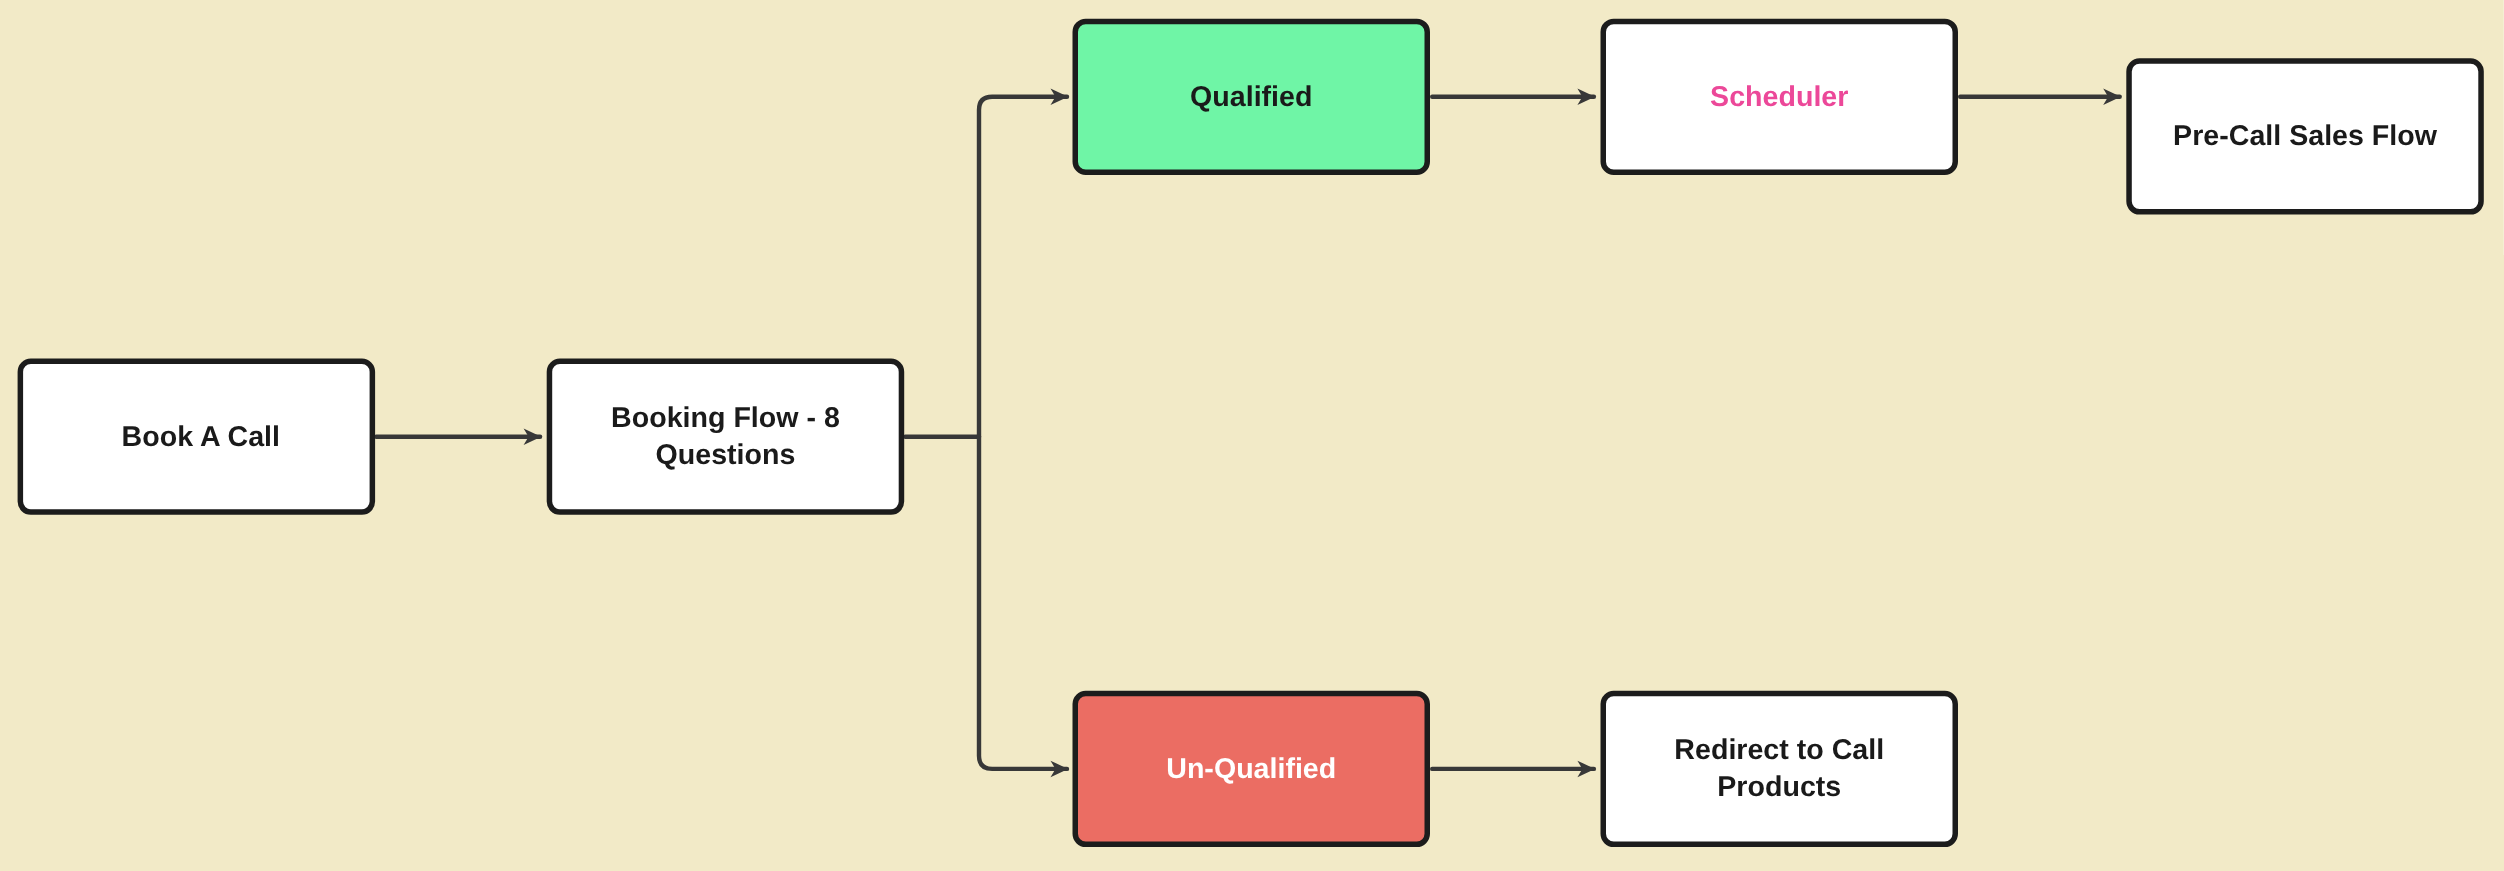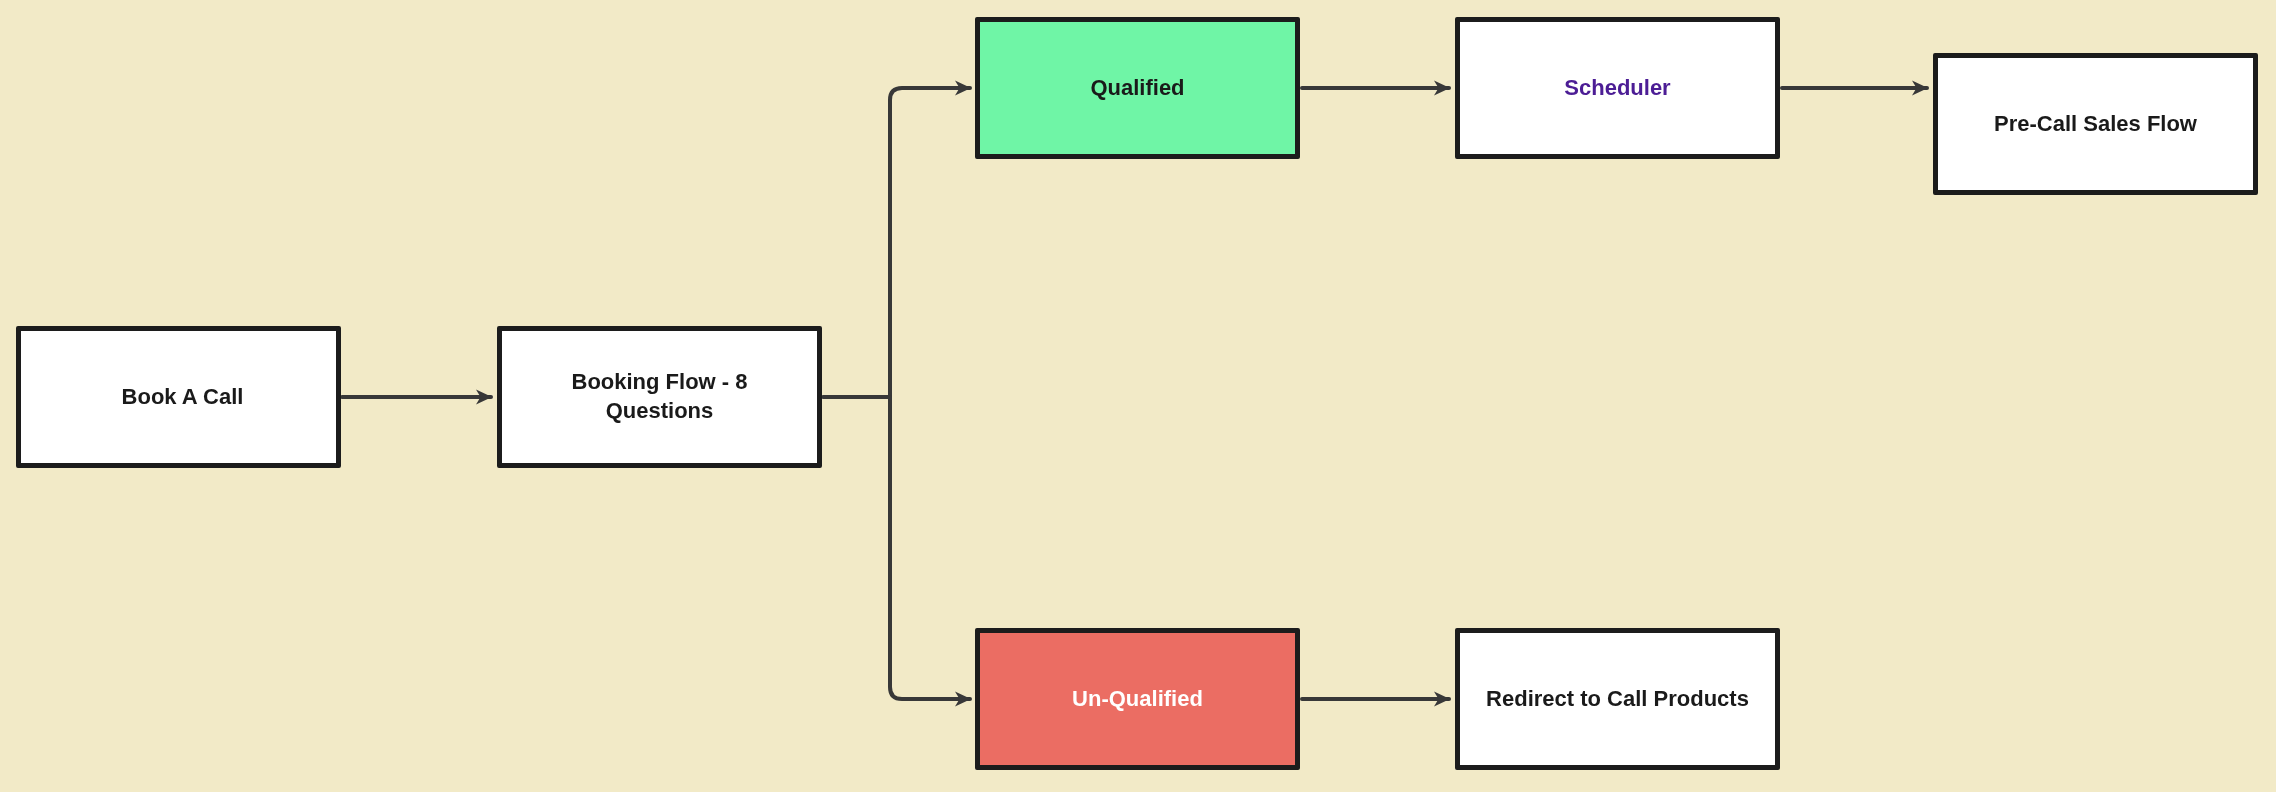--- a/index.html
+++ b/index.html
@@ -29,28 +29,28 @@
     fill: none;
     stroke-width: 4px;
     stroke-linecap: round;
     stroke-linejoin: round;
   }
   .node {
     position: absolute;
     width: 325px;
     height: 142px;
     border: 5px solid #1c1c1c;
-    border-radius: 2px;
+    border-radius: 12px;
     box-sizing: border-box;
     display: flex;
     align-items: center;
     justify-content: center;
     text-align: center;
     font-weight: 700;
-    font-size: 22px;
+    font-size: 26px;
     line-height: 1.3;
     padding: 0 16px;
   }
   .node--book        { left: 16px;   top: 326px; padding-left: 24px; }
   .node--booking     { left: 497px;  top: 326px; }
   .node--qualified   { left: 975px;  top: 17px;  }
   .node--scheduler   { left: 1455px; top: 17px;  }
   .node--precall     { left: 1933px; top: 17px; margin-top: 36px;  }
   .node--unqualified { left: 975px;  top: 628px; }
   .node--redirect    { left: 1455px; top: 628px; }
@@ -87,21 +87,21 @@
   </div>
 
   <div class="node node--booking" style="background-color: rgb(255, 255, 255); color: rgb(26, 26, 26); border-color: rgb(28, 28, 28);">
     <span>Booking Flow - 8 Questions</span>
   </div>
 
   <div class="node node--qualified" style="background-color: rgb(111, 245, 166); color: rgb(26, 26, 26); border-color: rgb(28, 28, 28);">
     <span>Qualified</span>
   </div>
 
-  <div class="node node--scheduler" style="background-color: rgb(255, 255, 255); color: #4c1d95; border-color: rgb(28, 28, 28);">
+  <div class="node node--scheduler" style="background-color: rgb(255, 255, 255); color: #ec4899; border-color: rgb(28, 28, 28);">
     <span>Scheduler</span>
   </div>
 
   <div class="node node--precall" style="background-color: rgb(255, 255, 255); color: rgb(26, 26, 26); border-color: rgb(28, 28, 28);">
     <span>Pre-Call Sales Flow</span>
   </div>
 
   <div class="node node--unqualified" style="background-color: rgb(235, 109, 99); color: rgb(255, 255, 255); border-color: rgb(28, 28, 28);">
     <span>Un-Qualified</span>
   </div>

